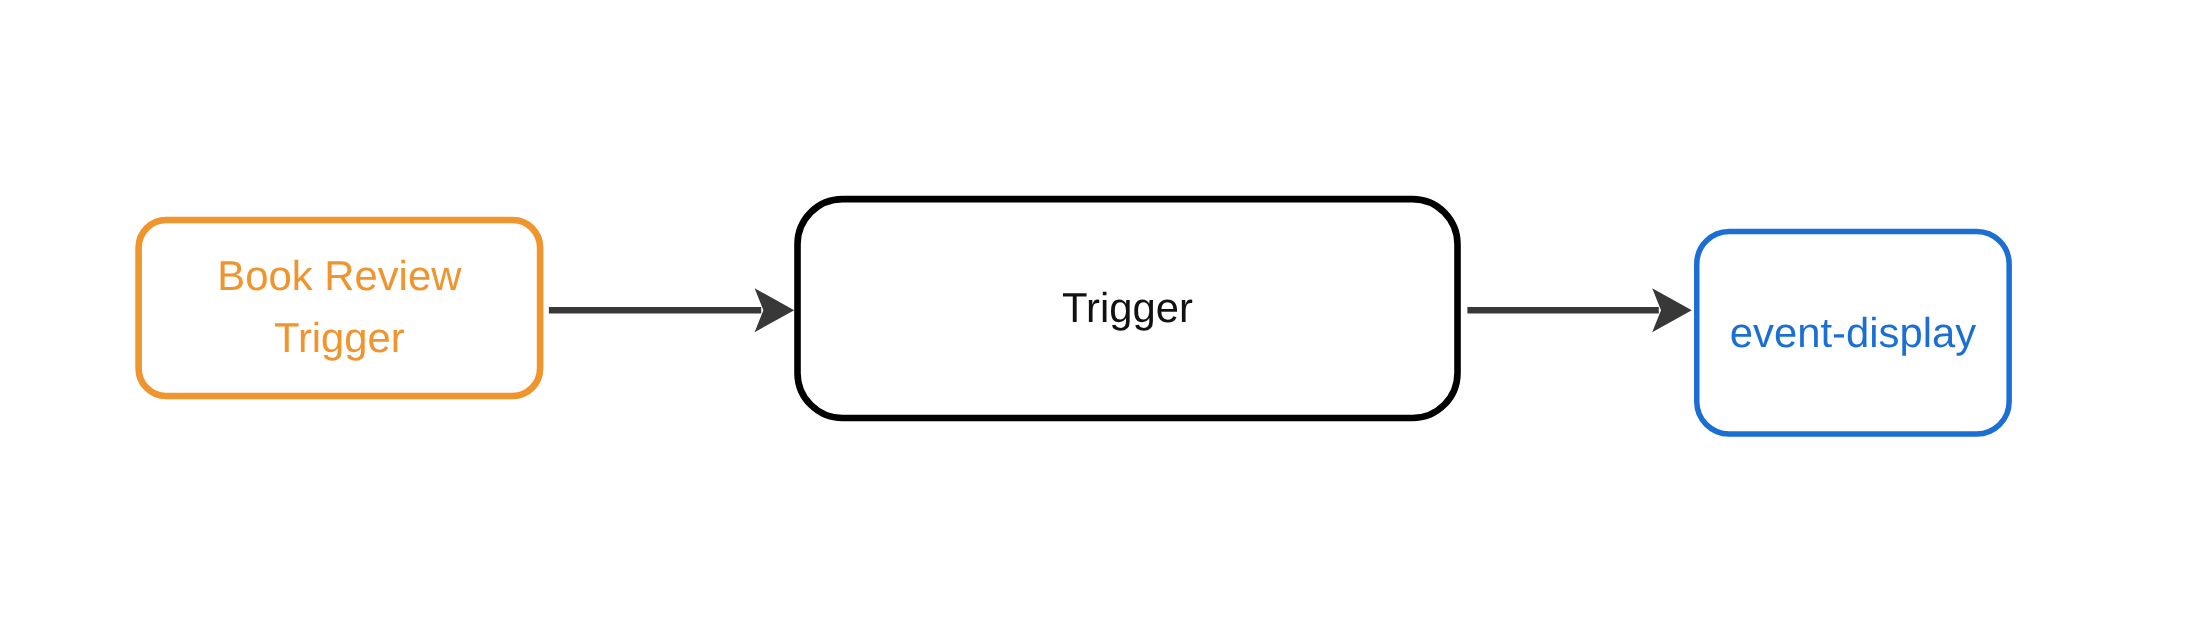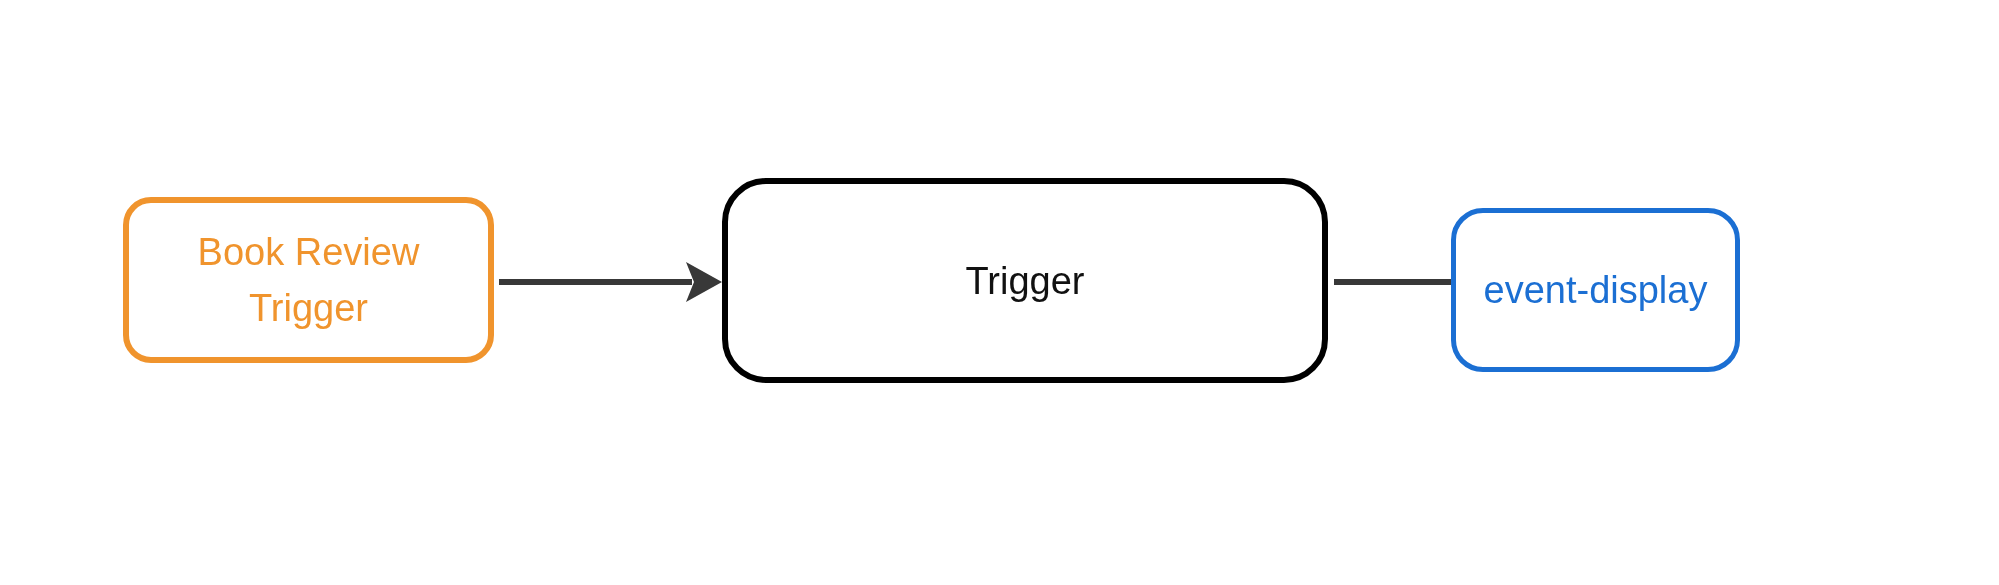--- a/index.html
+++ b/index.html
@@ -56,24 +56,24 @@
   .node-trigger {
     left: 722px;
     top: 178px;
     width: 606px;
     height: 205px;
     border: 6px solid #000000;
     border-radius: 44px;
     color: #111111;
   }
   .node-event-display {
-    left: 1451px;
+    left: 1540px;
     top: 208px;
     width: 289px;
-    height: 164px;
+    height: 189px;
     border: 5px solid #1b6fd3;
     border-radius: 32px;
     color: #1b6fd3;
   }
   .node-line {
     display: block;
     white-space: nowrap;
   }
 </style>
 </head>

